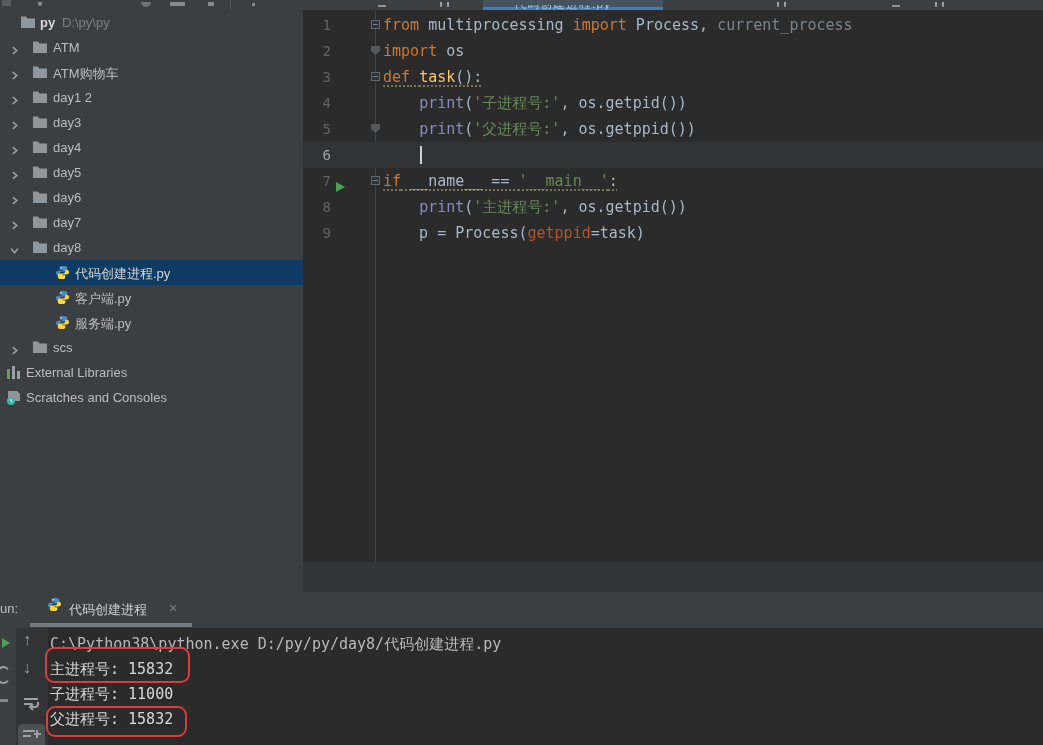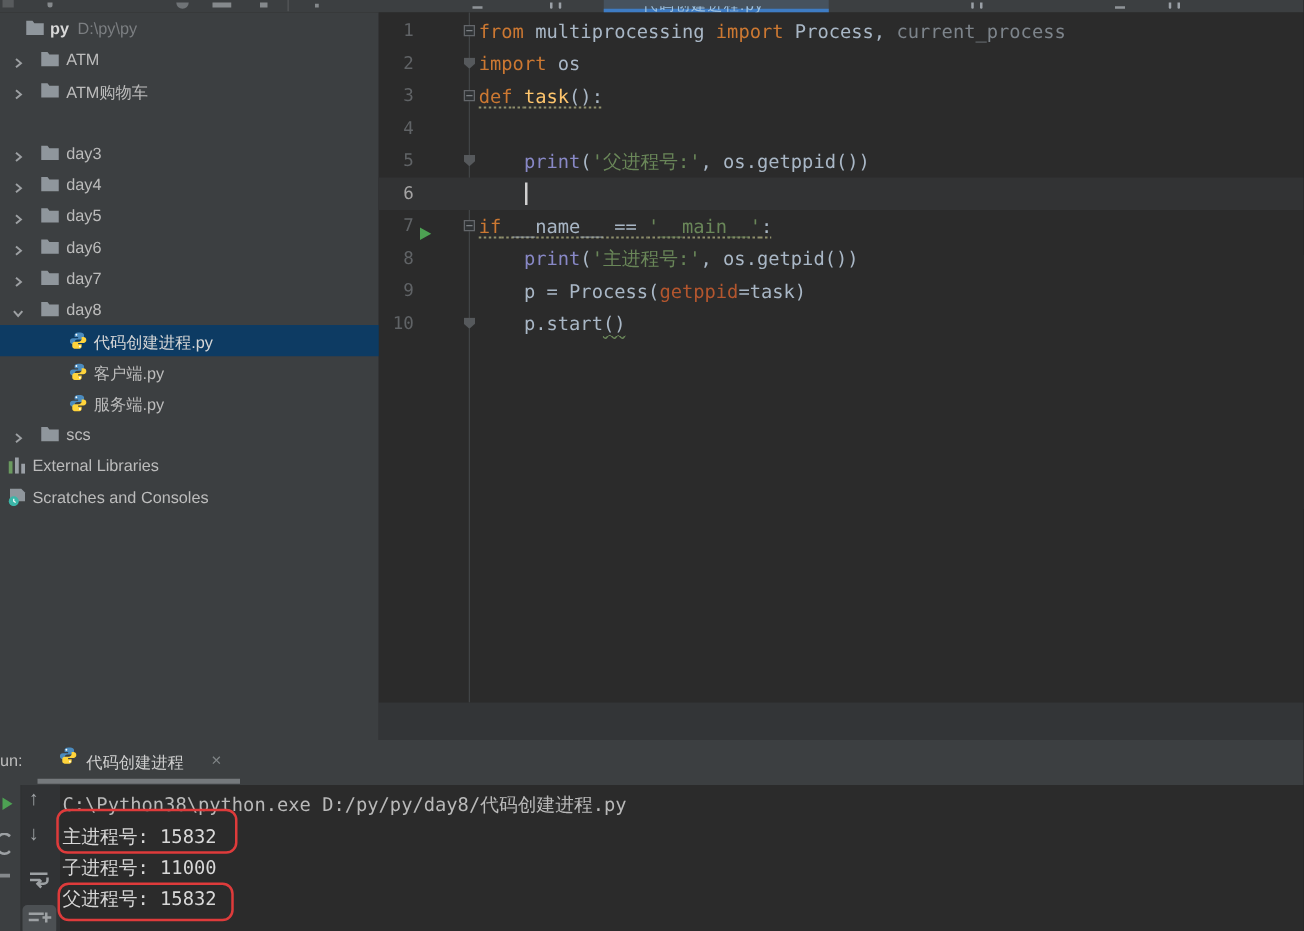--- a/index.html
+++ b/index.html
@@ -121,20 +121,29 @@
       </div>
       <div class="trow" style="top: 25px;">
         <span class="chev" style="left:10px;"><svg width="9" height="9" viewBox="0 0 8 8">
             <path d="M2.5 1l3.5 3-3.5 3" stroke="#9da0a3" fill="none" stroke-width="1.4"></path>
           </svg></span>
          <span class="ticon" style="left:32px;"><svg width="16" height="14" viewBox="0 0 16 14">
             <path d="M1 1.5h5l1.5 2H15v9.5H1z" fill="#8f969c"></path>
           </svg></span>
          <span class="tlabel" style="left:53px;">ATM</span>
       </div>
+      <div class="trow" style="top: 75px;">
+        <span class="chev" style="left:10px;"><svg width="9" height="9" viewBox="0 0 8 8">
+            <path d="M2.5 1l3.5 3-3.5 3" stroke="#9da0a3" fill="none" stroke-width="1.4"></path>
+          </svg></span>
+         <span class="ticon" style="left:32px;"><svg width="16" height="14" viewBox="0 0 16 14">
+            <path d="M1 1.5h5l1.5 2H15v9.5H1z" fill="#8f969c"></path>
+          </svg></span>
+         <span class="tlabel" style="left:53px;">day1 2</span>
+      </div>
       <div class="trow" style="top: 100px;">
         <span class="chev" style="left:10px;"><svg width="9" height="9" viewBox="0 0 8 8">
             <path d="M2.5 1l3.5 3-3.5 3" stroke="#9da0a3" fill="none" stroke-width="1.4"></path>
           </svg></span>
          <span class="ticon" style="left:32px;"><svg width="16" height="14" viewBox="0 0 16 14">
             <path d="M1 1.5h5l1.5 2H15v9.5H1z" fill="#8f969c"></path>
           </svg></span>
          <span class="tlabel" style="left:53px;">day3</span>
       </div>
       <div class="trow" style="top: 125px;">
@@ -234,29 +243,28 @@
           </svg></span>
          <span class="tlabel" style="left:26px;">Scratches and Consoles</span>
       </div>
     </div>
 
   <div class="editor" id="editor">
     <div class="gutline"></div>
   <div class="eline" style="top: 2px;"><span class="lnum">1</span><span class="fold s"></span><span class="codespan"><span class="kw">from</span><span class="tx"> multiprocessing </span><span class="kw">import</span><span class="tx"> Process,</span><span class="gy"> current_process</span></span></div>
       <div class="eline" style="top: 28px;"><span class="lnum">2</span><span class="fold e"></span><span class="codespan"><span class="kw">import</span><span class="tx"> os</span></span></div>
       <div class="eline" style="top: 54px;"><span class="lnum">3</span><span class="fold s"></span><span class="codespan"><span class="u-dot"><span class="kw">def</span><span class="tx"> </span><span class="fn">task</span><span class="tx">():</span></span></span></div>
-      <div class="eline" style="top: 80px;"><span class="lnum">4</span></div>
+      <div class="eline" style="top: 80px;"><span class="lnum">4</span><span class="codespan"><span class="tx">    </span><span class="bi">print</span><span class="tx">(</span><span class="st">'子进程号:'</span><span class="tx">, </span><span class="tx">os.getpid())</span></span></div>
       <div class="eline" style="top: 106px;"><span class="lnum">5</span><span class="fold e"></span><span class="codespan"><span class="tx">    </span><span class="bi">print</span><span class="tx">(</span><span class="st">'父进程号:'</span><span class="tx">, </span><span class="tx">os.getppid())</span></span></div>
       <div class="eline cur" style="top: 132px;"><span class="lnum">6</span><span class="codespan"></span><span class="caret"></span></div>
       <div class="eline" style="top: 158px;"><span class="lnum">7</span><span class="runarrow"><svg width="11" height="12" viewBox="0 0 11 12">
             <path d="M1 1l9 5-9 5z" fill="#4da153"></path>
           </svg></span><span class="fold s"></span><span class="codespan"><span class="u-dot"><span class="kw">if</span><span class="tx"> __name__ == </span><span class="st">'__main__'</span><span class="tx">:</span></span></span></div>
       <div class="eline" style="top: 184px;"><span class="lnum">8</span><span class="codespan"><span class="tx">    </span><span class="bi">print</span><span class="tx">(</span><span class="st">'主进程号:'</span><span class="tx">, </span><span class="tx">os.getpid())</span></span></div>
       <div class="eline" style="top: 210px;"><span class="lnum">9</span><span class="codespan"><span class="tx">    p = Process(</span><span class="ar">getppid</span><span class="tx">=task)</span></span></div>
-      <div class="eline" style="top: 236px;"><span class="lnum">10</span><span class="fold e"></span><span class="codespan"><span class="tx">    p.start</span><span class="wv">()</span></span></div>
     </div>
 
   <div class="band"></div>
 
   <div class="runheader">
     <span class="run-label">un:</span>
     <span class="runtab-icon" id="runtabicon"><svg width="15" height="15" viewBox="0 0 16 16">
           <path fill="#4b8bbe" d="M8 1C6 1 5 1.8 5 3v2h3v1H3.5C2 6 1 7 1 8.5S2 11 3.5 11H5V9.5C5 8 6 7 7.5 7H11c1 0 2-.8 2-2V3c0-1.2-1.5-2-3-2H8z"></path>
           <path fill="#ffd43b" d="M8 15c2 0 3-.8 3-2v-2H8v-1h4.5c1.5 0 2.5-1 2.5-2.5S14 5 12.5 5H11v1.5C11 8 10 9 8.5 9H5c-1 0-2 .8-2 2v2c0 1.2 1.5 2 3 2h2z"></path>
           <circle fill="#fff" cx="6.5" cy="3" r=".8"></circle>

